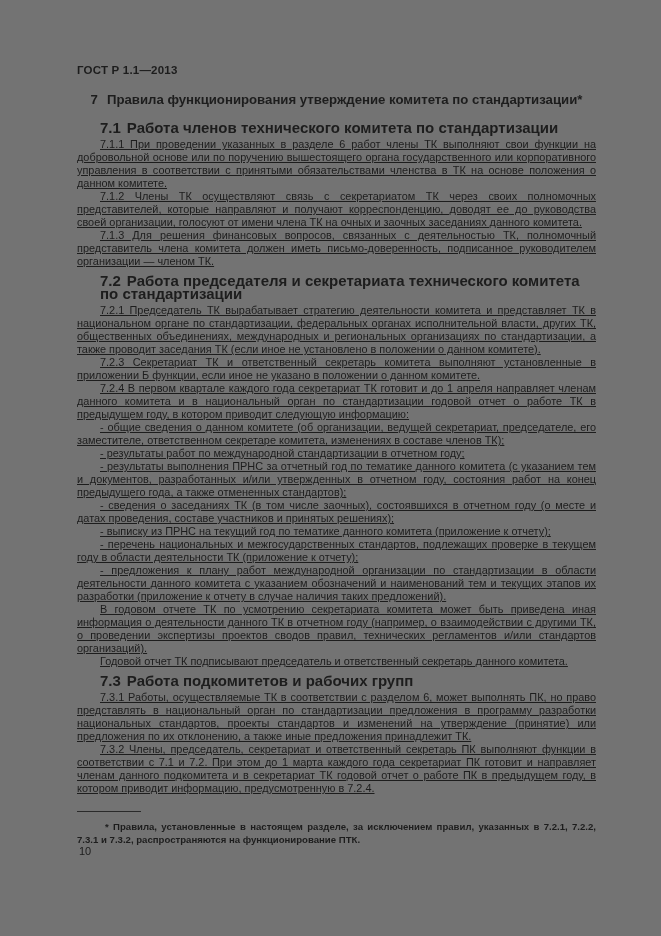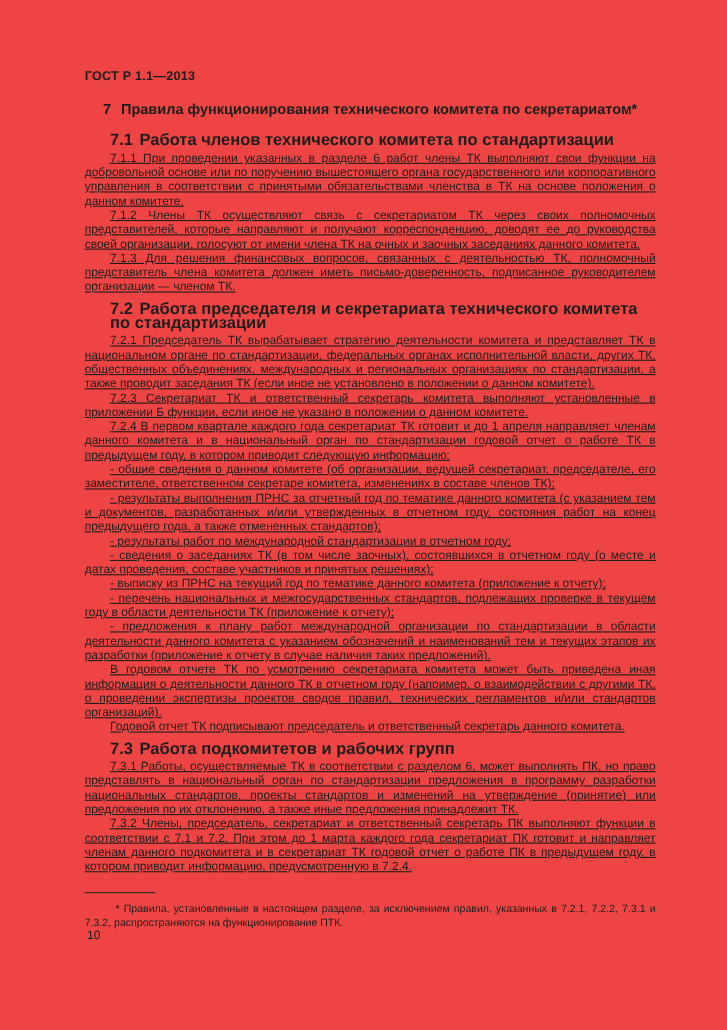--- a/index.html
+++ b/index.html
@@ -1,20 +1,20 @@
 <!DOCTYPE html>
 <html lang="ru"><head>
 <meta charset="utf-8">
 <style>
   * { margin:0; padding:0; box-sizing:border-box; }
   html, body { background:#ffffff; }
   .page {
     position:relative;
     width:661px; height:936px;
-    background:#ef4444;
+    background:#737373;
     color:#1d1d1d;
     font-family:"Liberation Sans", sans-serif;
     overflow:hidden;
   }
   .content {
     position:absolute;
     left:77px; top:64px;
     width:519px;
   }
   .doc-ref {
@@ -52,57 +52,58 @@
   .footnote-rule {
     width:64px; height:0;
     border-top:1px solid #2a2a2a;
     margin-bottom:9px;
   }
   .footnote {
     font-size:9.6px;
     line-height:12.5px;
     text-align:justify;
     text-indent:28px;
+    font-weight:bold;
   }
   .page-number {
     position:absolute;
     left:79px; top:845px;
     font-size:11px;
     line-height:13px;
     text-align:right;
   }
 </style>
 </head>
 <body>
 
 <div class="page">
   <div class="content">
 
     <div class="doc-ref">ГОСТ Р 1.1—2013</div>
 
     <div class="chapter-title">
-      <span class="num">7</span><span>Правила функционирования технического комитета по секретариатом*</span>
+      <span class="num">7</span><span>Правила функционирования утверждение комитета по стандартизации*</span>
     </div>
 
     <div class="h2">
       <span class="num">7.1</span><span>Работа членов технического комитета по стандартизации</span>
     </div>
     <p class="para">7.1.1 При проведении указанных в разделе 6 работ члены ТК выполняют свои функции на добровольной основе или по поручению вышестоящего органа государственного или корпоративного управления в соответствии с принятыми обязательствами членства в ТК на основе положения о данном комитете.</p>
     <p class="para">7.1.2 Члены ТК осуществляют связь с секретариатом ТК через своих полномочных представителей, которые направляют и получают корреспонденцию, доводят ее до руководства своей организации, голосуют от имени члена ТК на очных и заочных заседаниях данного комитета.</p>
     <p class="para">7.1.3 Для решения финансовых вопросов, связанных с деятельностью ТК, полномочный представитель члена комитета должен иметь письмо-доверенность, подписанное руководителем организации — членом ТК.</p>
 
     <div class="h2">
       <span class="num">7.2</span><span>Работа председателя и секретариата технического комитета по стандартизации</span>
     </div>
     <p class="para">7.2.1 Председатель ТК вырабатывает стратегию деятельности комитета и представляет ТК в национальном органе по стандартизации, федеральных органах исполнительной власти, других ТК, общественных объединениях, международных и региональных организациях по стандартизации, а также проводит заседания ТК (если иное не установлено в положении о данном комитете).</p>
     <p class="para">7.2.3 Секретариат ТК и ответственный секретарь комитета выполняют установленные в приложении Б функции, если иное не указано в положении о данном комитете.</p>
     <p class="para">7.2.4 В первом квартале каждого года секретариат ТК готовит и до 1 апреля направляет членам данного комитета и в национальный орган по стандартизации годовой отчет о работе ТК в предыдущем году, в котором приводит следующую информацию:</p>
     <p class="para">- общие сведения о данном комитете (об организации, ведущей секретариат, председателе, его заместителе, ответственном секретаре комитета, изменениях в составе членов ТК);</p>
+    <p class="para">- результаты работ по международной стандартизации в отчетном году;</p>
     <p class="para">- результаты выполнения ПРНС за отчетный год по тематике данного комитета (с указанием тем и документов, разработанных и/или утвержденных в отчетном году, состояния работ на конец предыдущего года, а также отмененных стандартов);</p>
-    <p class="para">- результаты работ по международной стандартизации в отчетном году;</p>
     <p class="para">- сведения о заседаниях ТК (в том числе заочных), состоявшихся в отчетном году (о месте и датах проведения, составе участников и принятых решениях);</p>
     <p class="para">- выписку из ПРНС на текущий год по тематике данного комитета (приложение к отчету);</p>
     <p class="para">- перечень национальных и межгосударственных стандартов, подлежащих проверке в текущем году в области деятельности ТК (приложение к отчету);</p>
     <p class="para">- предложения к плану работ международной организации по стандартизации в области деятельности данного комитета с указанием обозначений и наименований тем и текущих этапов их разработки (приложение к отчету в случае наличия таких предложений).</p>
     <p class="para">В годовом отчете ТК по усмотрению секретариата комитета может быть приведена иная информация о деятельности данного ТК в отчетном году (например, о взаимодействии с другими ТК, о проведении экспертизы проектов сводов правил, технических регламентов и/или стандартов организаций).</p>
     <p class="para">Годовой отчет ТК подписывают председатель и ответственный секретарь данного комитета.</p>
 
     <div class="h2">
       <span class="num">7.3</span><span>Работа подкомитетов и рабочих групп</span>
     </div>

